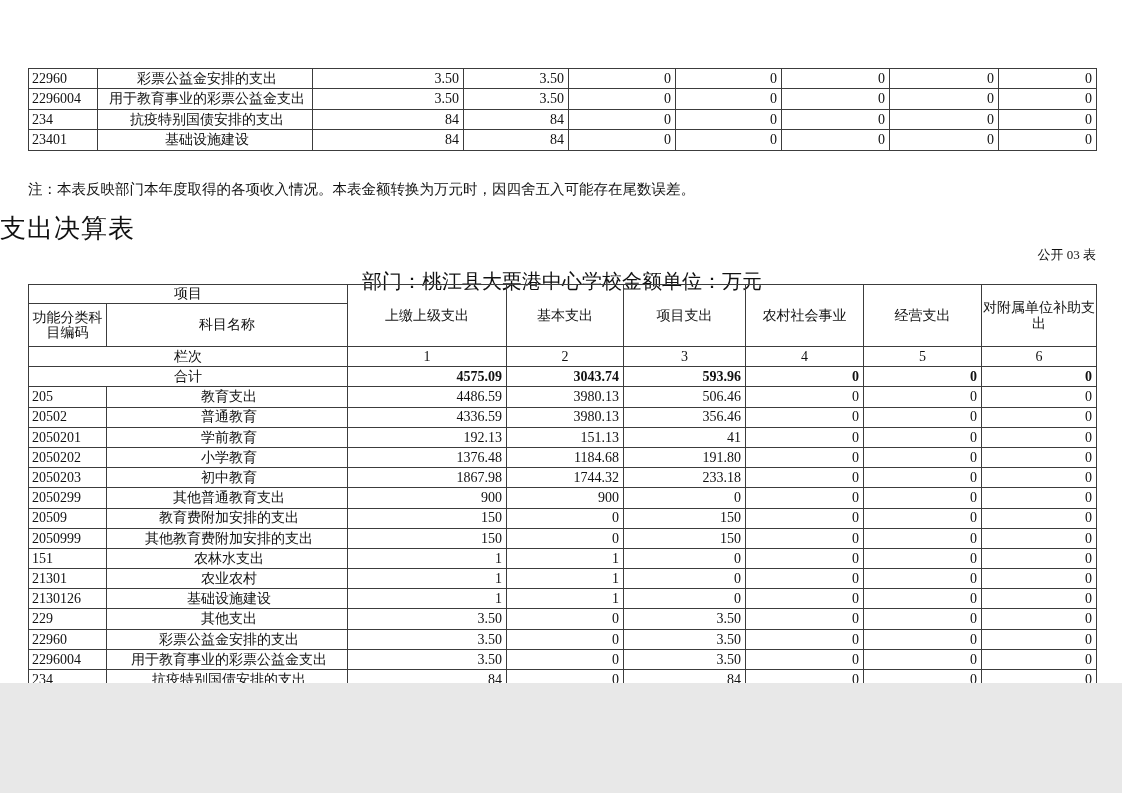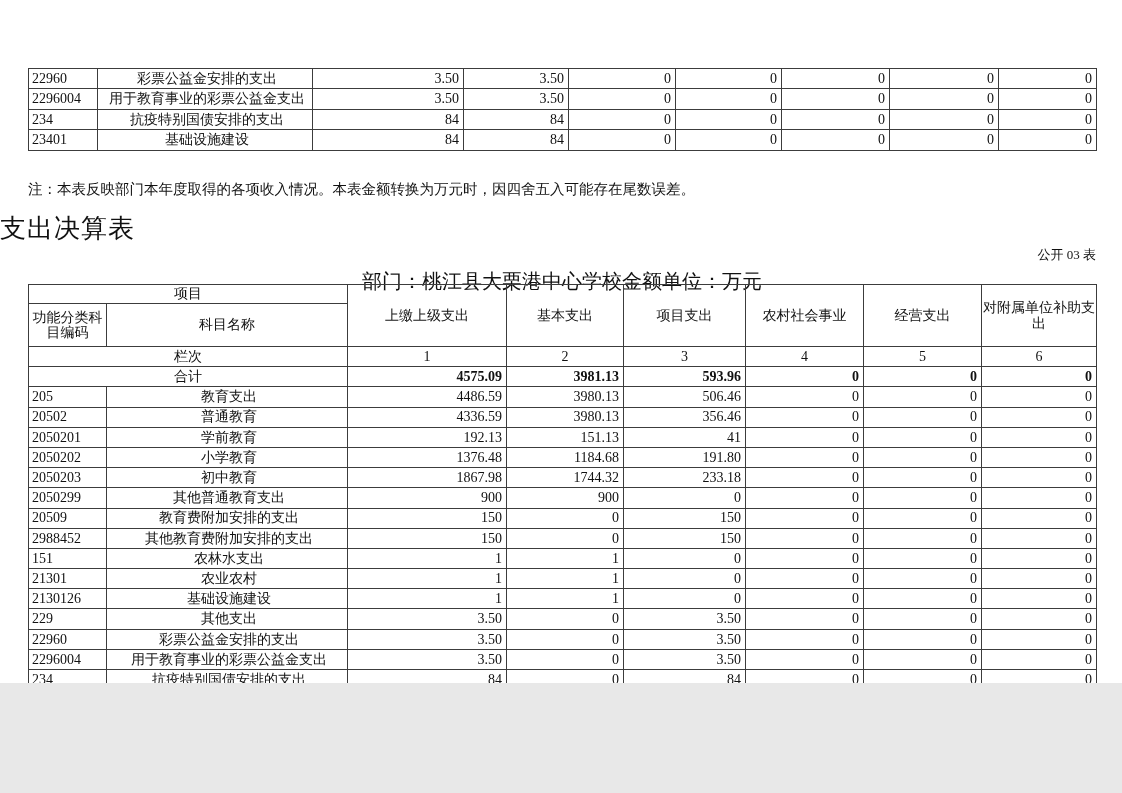--- a/index.html
+++ b/index.html
@@ -170,21 +170,21 @@
         <td class="ctr">1</td>
         <td class="ctr">2</td>
         <td class="ctr">3</td>
         <td class="ctr">4</td>
         <td class="ctr">5</td>
         <td class="ctr">6</td>
       </tr>
       <tr class="total">
         <td class="ctr" colspan="2">合计</td>
         <td class="num">4575.09</td>
-        <td class="num">3981.13</td>
+        <td class="num">3043.74</td>
         <td class="num">593.96</td>
         <td class="num">0</td>
         <td class="num">0</td>
         <td class="num">0</td>
       </tr>
     </tbody>
     <tbody id="expenditure-body">
         <tr>
           <td class="code">205</td>
           <td class="name">教育支出</td>
@@ -249,21 +249,21 @@
           <td class="code">20509</td>
           <td class="name">教育费附加安排的支出</td>
           <td class="num">150</td>
           <td class="num">0</td>
           <td class="num">150</td>
           <td class="num">0</td>
           <td class="num">0</td>
           <td class="num">0</td>
         </tr>
         <tr>
-          <td class="code">2988452</td>
+          <td class="code">2050999</td>
           <td class="name">其他教育费附加安排的支出</td>
           <td class="num">150</td>
           <td class="num">0</td>
           <td class="num">150</td>
           <td class="num">0</td>
           <td class="num">0</td>
           <td class="num">0</td>
         </tr>
         <tr>
           <td class="code">151</td>

